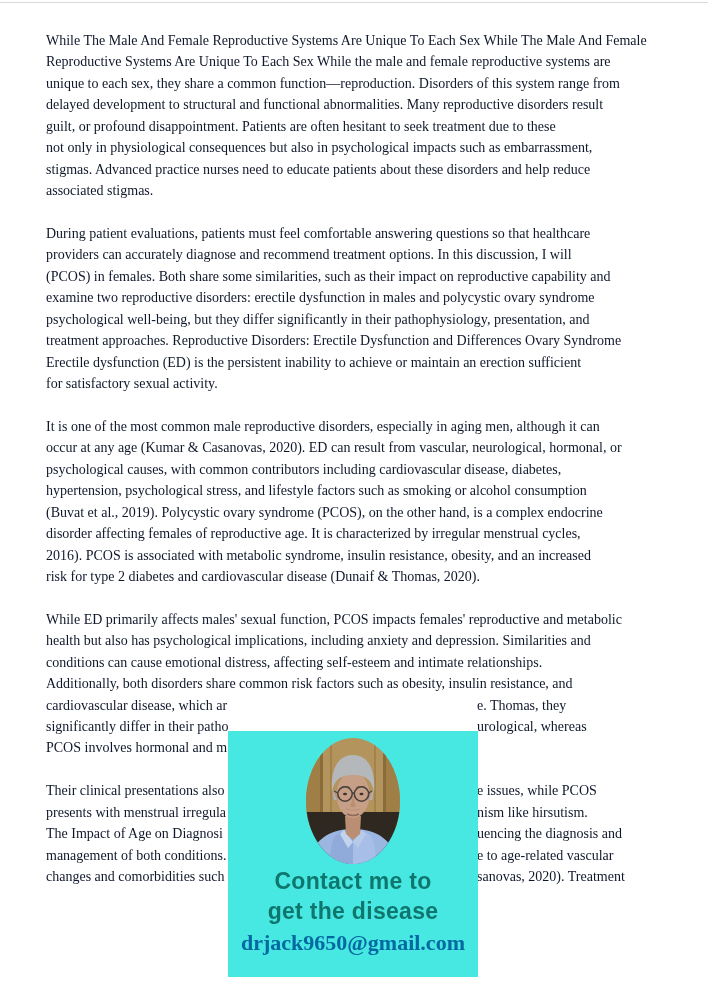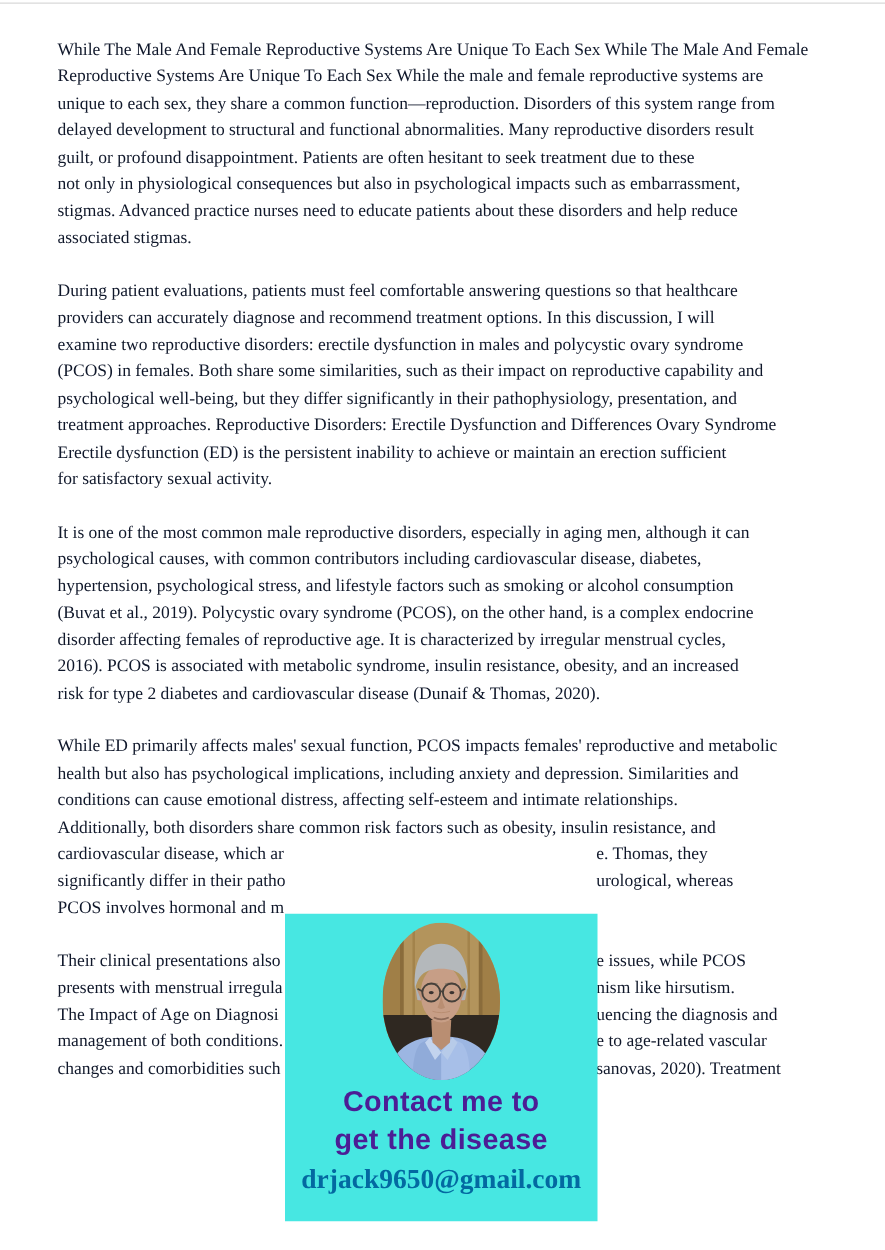--- a/index.html
+++ b/index.html
@@ -52,29 +52,30 @@
       <div class="line">unique to each sex, they share a common function—reproduction. Disorders of this system range from</div>
       <div class="line">delayed development to structural and functional abnormalities. Many reproductive disorders result</div>
       <div class="line">guilt, or profound disappointment. Patients are often hesitant to seek treatment due to these</div>
       <div class="line">not only in physiological consequences but also in psychological impacts such as embarrassment,</div>
       <div class="line">stigmas. Advanced practice nurses need to educate patients about these disorders and help reduce</div>
       <div class="line">associated stigmas.</div>
     </div>
     <div class="para">
       <div class="line">During patient evaluations, patients must feel comfortable answering questions so that healthcare</div>
       <div class="line">providers can accurately diagnose and recommend treatment options. In this discussion, I will</div>
+      <div class="line">(PCOS) in females. Both share some similarities, such as their impact on reproductive capability and</div>
       <div class="line">examine two reproductive disorders: erectile dysfunction in males and polycystic ovary syndrome</div>
-      <div class="line">(PCOS) in females. Both share some similarities, such as their impact on reproductive capability and</div>
       <div class="line">psychological well-being, but they differ significantly in their pathophysiology, presentation, and</div>
       <div class="line">treatment approaches. Reproductive Disorders: Erectile Dysfunction and Differences Ovary Syndrome</div>
       <div class="line">Erectile dysfunction (ED) is the persistent inability to achieve or maintain an erection sufficient</div>
       <div class="line">for satisfactory sexual activity.</div>
     </div>
     <div class="para">
       <div class="line">It is one of the most common male reproductive disorders, especially in aging men, although it can</div>
+      <div class="line">occur at any age (Kumar &amp; Casanovas, 2020). ED can result from vascular, neurological, hormonal, or</div>
       <div class="line">psychological causes, with common contributors including cardiovascular disease, diabetes,</div>
       <div class="line">hypertension, psychological stress, and lifestyle factors such as smoking or alcohol consumption</div>
       <div class="line">(Buvat et al., 2019). Polycystic ovary syndrome (PCOS), on the other hand, is a complex endocrine</div>
       <div class="line">disorder affecting females of reproductive age. It is characterized by irregular menstrual cycles,</div>
       <div class="line">2016). PCOS is associated with metabolic syndrome, insulin resistance, obesity, and an increased</div>
       <div class="line">risk for type 2 diabetes and cardiovascular disease (Dunaif &amp; Thomas, 2020).</div>
     </div>
     <div class="para">
       <div class="line">While ED primarily affects males' sexual function, PCOS impacts females' reproductive and metabolic</div>
       <div class="line">health but also has psychological implications, including anxiety and depression. Similarities and</div>
@@ -135,18 +136,18 @@
       <path d="M62.7,55 L66,53" stroke="#46403a" stroke-width="1.3"></path>
 
       <ellipse cx="39" cy="56" rx="2" ry="1.3" fill="#3a3230"></ellipse>
       <ellipse cx="55.5" cy="56" rx="2" ry="1.3" fill="#3a3230"></ellipse>
 
       <path d="M47,58 C46,63 45,66 44,68 C45.5,69.5 48.5,69.5 50,68 C49,66 48,63 47,58 Z" fill="#b98e72"></path>
       <path d="M41,76 C45,78 49,78 53,76" stroke="#8d6a58" stroke-width="1.4" fill="none"></path>
       <path d="M40,71 C44,72.5 50,72.5 54,71" stroke="#b98e72" stroke-width="0.8" fill="none"></path>
     </svg>
   </div>
-  <div class="ov-heading" style="color: #4c1d95;">
+  <div class="ov-heading" style="color: #0f766e;">
     <div>Contact me to</div>
     <div>get the disease</div>
   </div>
   <div class="ov-email" style="color: #0369a1;">drjack9650@gmail.com</div>
 </div>
 
 </body></html>

